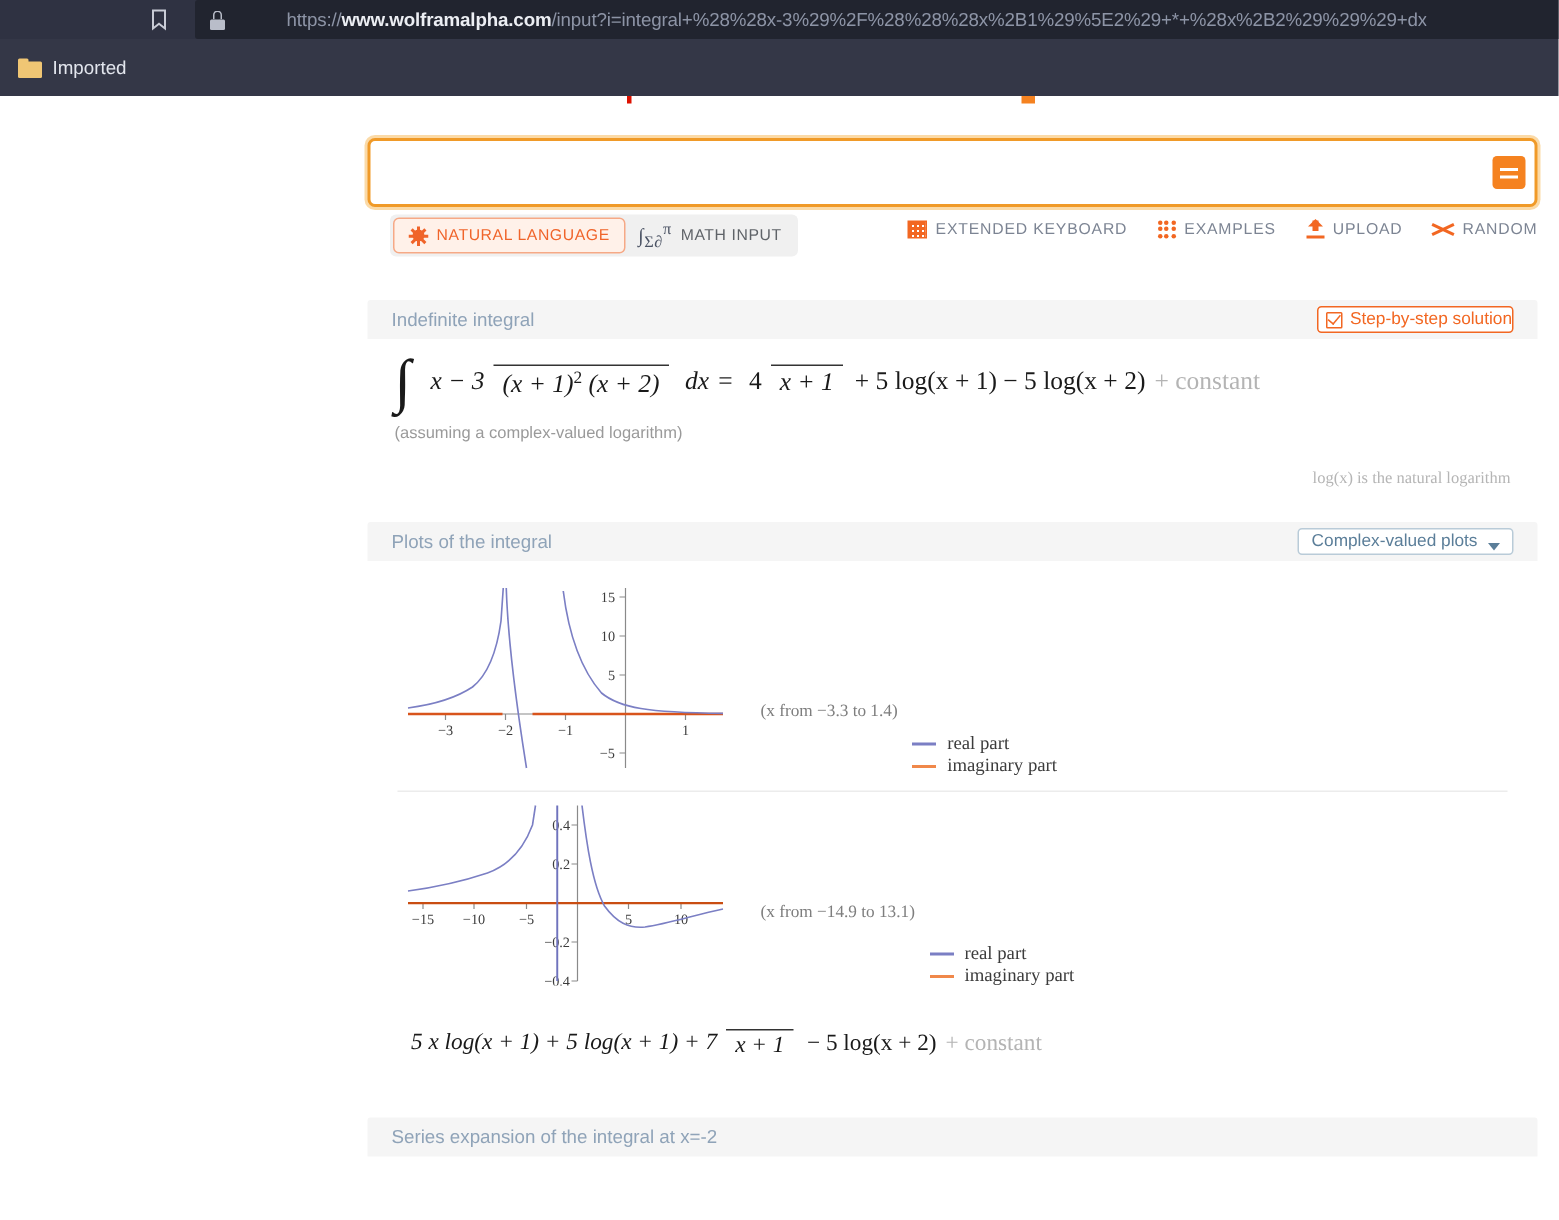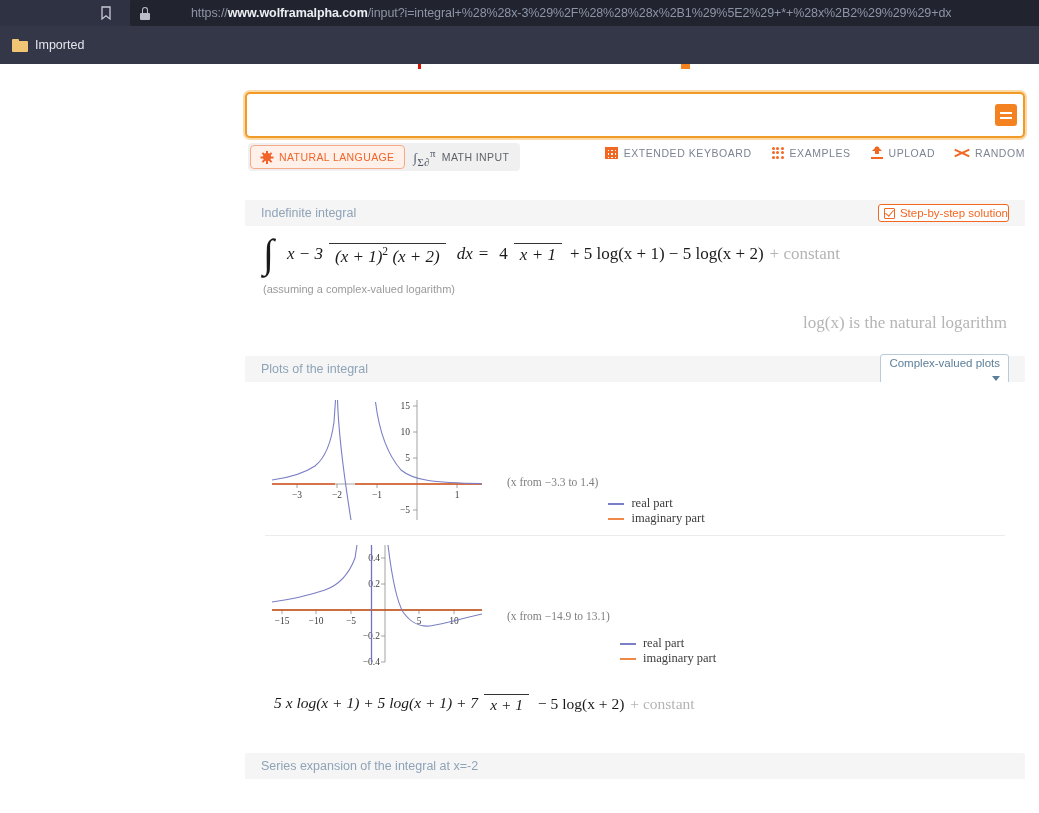--- a/index.html
+++ b/index.html
@@ -83,21 +83,21 @@
   .equals-btn {
     position: absolute; right: 6px; top: 50%; transform: translateY(-50%);
     width: 22px; height: 22px;
     background: #f58220; border-radius: 3px;
     display: flex; flex-direction: column; align-items: center; justify-content: center; gap: 3px;
     cursor: pointer;
   }
   .equals-btn span { display:block; width: 12px; height: 2px; background: #ffffff; }
 
   
-  .modebar { position: absolute; left: 248px; top: 79px; height: 28px; display:flex; }
+  .modebar { position: absolute; left: 260px; top: 79px; height: 28px; display:flex; }
   .mode-tabs {
     display: flex; align-items: center;
     background: #f0f0f0; border-radius: 4px; height: 28px; padding: 0 2px;
   }
   .mode-tab {
     display: flex; align-items: center; gap: 6px;
     height: 24px; padding: 0 9px; border-radius: 4px;
     font-size: 10.5px; letter-spacing: 0.4px; cursor: pointer;
   }
   .mode-tab.active { background: #fff1e9; border: 1px solid #f6a986; color: #f0642a; }
@@ -145,37 +145,37 @@
     border: 1px solid #f26722; border-radius: 3px;
     padding: 2px 0 2px 5px; background: #ffffff; cursor: pointer;
   }
   .sbs-check { width: 11px; height: 11px; border: 1.4px solid #f26722; border-radius: 1px; position: relative; }
   .sbs-check::after { content:""; position:absolute; left:2px; top:-1px; width:4px; height:7px; border:solid #f26722; border-width:0 1.6px 1.6px 0; transform: rotate(40deg); }
   .sbs-label { font-size: 11.5px; color: #f26722; }
 
   .cvp-btn {
     display:flex; align-items:flex-end; gap:7px;
     border: 1px solid #b9cbd8; border-radius: 3px;
-    padding: 2px 8px; background:#ffffff; cursor:pointer;flex-direction:column;
+    padding: 2px 8px; background:#ffffff; cursor:pointer;
   }
   .cvp-label { font-size: 11.5px; color: #5b7e99; }
   .caret { width:0;height:0;border-left:4px solid transparent;border-right:4px solid transparent;border-top:5px solid #5b7e99; }
 
   
   .math { font-family: "Liberation Serif", serif; color: #1a1a1a; display:flex; align-items:center; }
   .mi { font-style: italic; }
   .frac { display:inline-flex; flex-direction:row; align-items:center; vertical-align:middle; margin:0 5px; }
   .frac .num { padding: 0 6px 1px 6px; }
   .frac .den { padding: 1px 6px 0 6px; border-top: 1.2px solid #333; }
   .intsym { font-size: 40px; line-height: 0.72; font-family:"Liberation Serif", serif; margin-right:2px; }
   .constant { color: #b4b4b4; }
   sup.ex { font-size: 0.68em; vertical-align: super; }
 
   .assume-note { font-size: 11px; color: #9a9a9a; margin-top: 14px; }
-  .foot-note { font-size: 17px; color: #b5b5b5; text-align: right; font-family:"Liberation Serif", serif; margin-top: 18px; }
+  .foot-note { font-size: 11px; color: #b5b5b5; text-align: right; font-family:"Liberation Serif", serif; margin-top: 18px; }
 
   
   .plot-row { display: flex; align-items: flex-start; padding: 4px 0 2px 4px; }
   .plot-range { font-size: 11.5px; color: #7e7e7e; font-family:"Liberation Serif", serif; margin-top: 84px; margin-left: 10px; }
   .legend { font-family:"Liberation Serif", serif; font-size: 12.5px; color: #3c3c3c; margin-left: 10px; margin-top: 104px; }
   .legend div { display:flex; align-items:center; gap:7px; line-height: 15.5px; }
   .legend .sw { width: 16px; height: 2px; display:block; }
   .plot-divider { height: 1px; background: #ececec; margin: 6px 2px 2px 2px; }
 
   .plot2-wrap { display:flex; align-items:flex-start; padding: 2px 0 2px 4px; }

